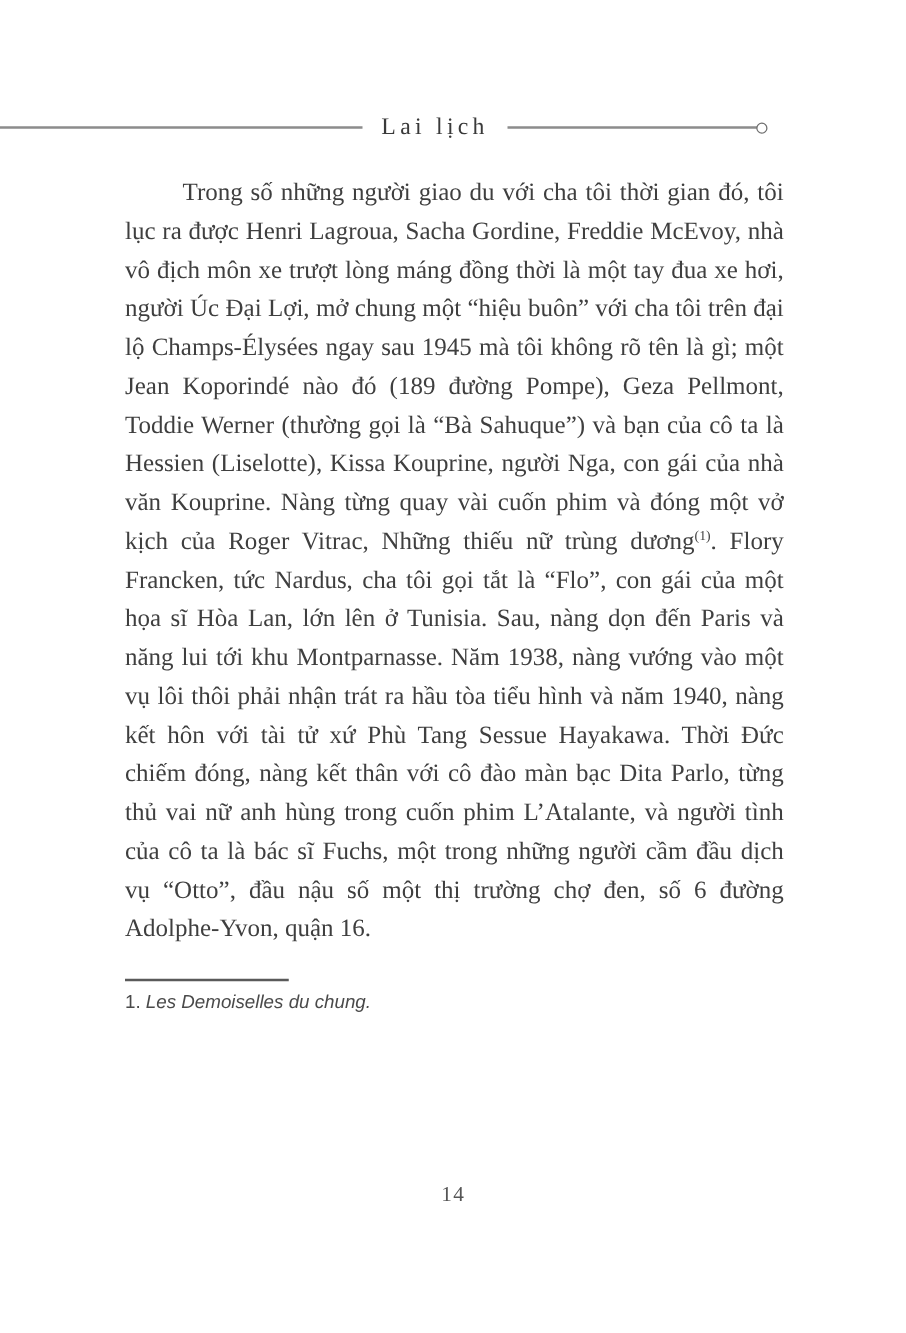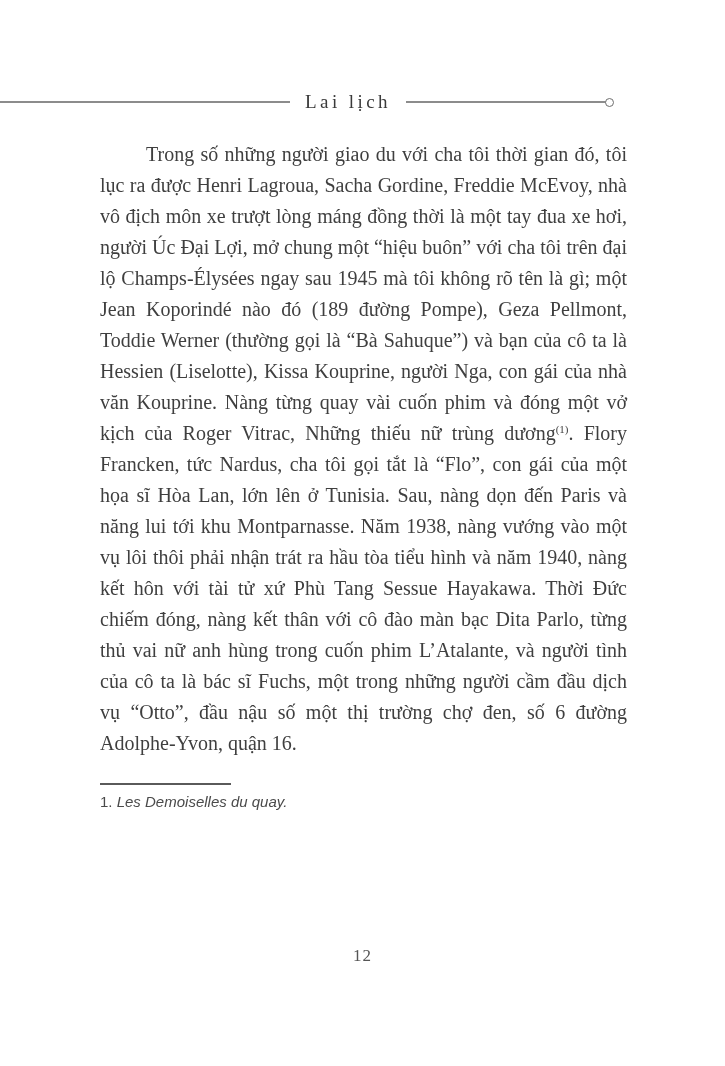--- a/index.html
+++ b/index.html
@@ -103,18 +103,18 @@
   <div class="chapter-header">
     <div class="rule rule-left"></div>
     <div class="chapter-title">Lai lịch</div>
     <div class="rule rule-right"></div>
     <div class="ornament"></div>
   </div>
 
   <div class="text-column">
     <p class="body-paragraph"><span>Trong số những người giao du với cha tôi thời gian đó, tôi lục ra được Henri Lagroua, Sacha Gordine, Freddie McEvoy, nhà vô địch môn xe trượt lòng máng đồng thời là một tay đua xe hơi, người Úc Đại Lợi, mở chung một “hiệu buôn” với cha tôi trên đại lộ Champs-Élysées ngay sau 1945 mà tôi không rõ tên là gì; một Jean Koporindé nào đó (189 đường Pompe), Geza Pellmont, Toddie Werner (thường gọi là “Bà Sahuque”) và bạn của cô ta là Hessien (Liselotte), Kissa Kouprine, người Nga, con gái của nhà văn Kouprine. Nàng từng quay vài cuốn phim và đóng một vở kịch của Roger Vitrac, </span><span class="italic">Những thiếu nữ trùng dương</span><sup>(1)</sup><span>. Flory Francken, tức Nardus, cha tôi gọi tắt là “Flo”, con gái của một họa sĩ Hòa Lan, lớn lên ở Tunisia. Sau, nàng dọn đến Paris và năng lui tới khu Montparnasse. Năm 1938, nàng vướng vào một vụ lôi thôi phải nhận trát ra hầu tòa tiểu hình và năm 1940, nàng kết hôn với tài tử xứ Phù Tang Sessue Hayakawa. Thời Đức chiếm đóng, nàng kết thân với cô đào màn bạc Dita Parlo, từng thủ vai nữ anh hùng trong cuốn phim </span><span class="italic">L’Atalante</span><span>, và người tình của cô ta là bác sĩ Fuchs, một trong những người cầm đầu dịch vụ “Otto”, đầu nậu số một thị trường chợ đen, số 6 đường Adolphe-Yvon, quận 16.</span></p>
     <div class="footnote-rule"></div>
-    <p class="footnote"><span>1. </span><span class="italic">Les Demoiselles du quay</span><span class="italic">.</span></p>
+    <p class="footnote"><span>1. </span><span class="italic">Les Demoiselles du chung</span><span class="italic">.</span></p>
   </div>
 
-  <div class="page-number">12</div>
+  <div class="page-number">14</div>
 
 </div>
 
 </body></html>

